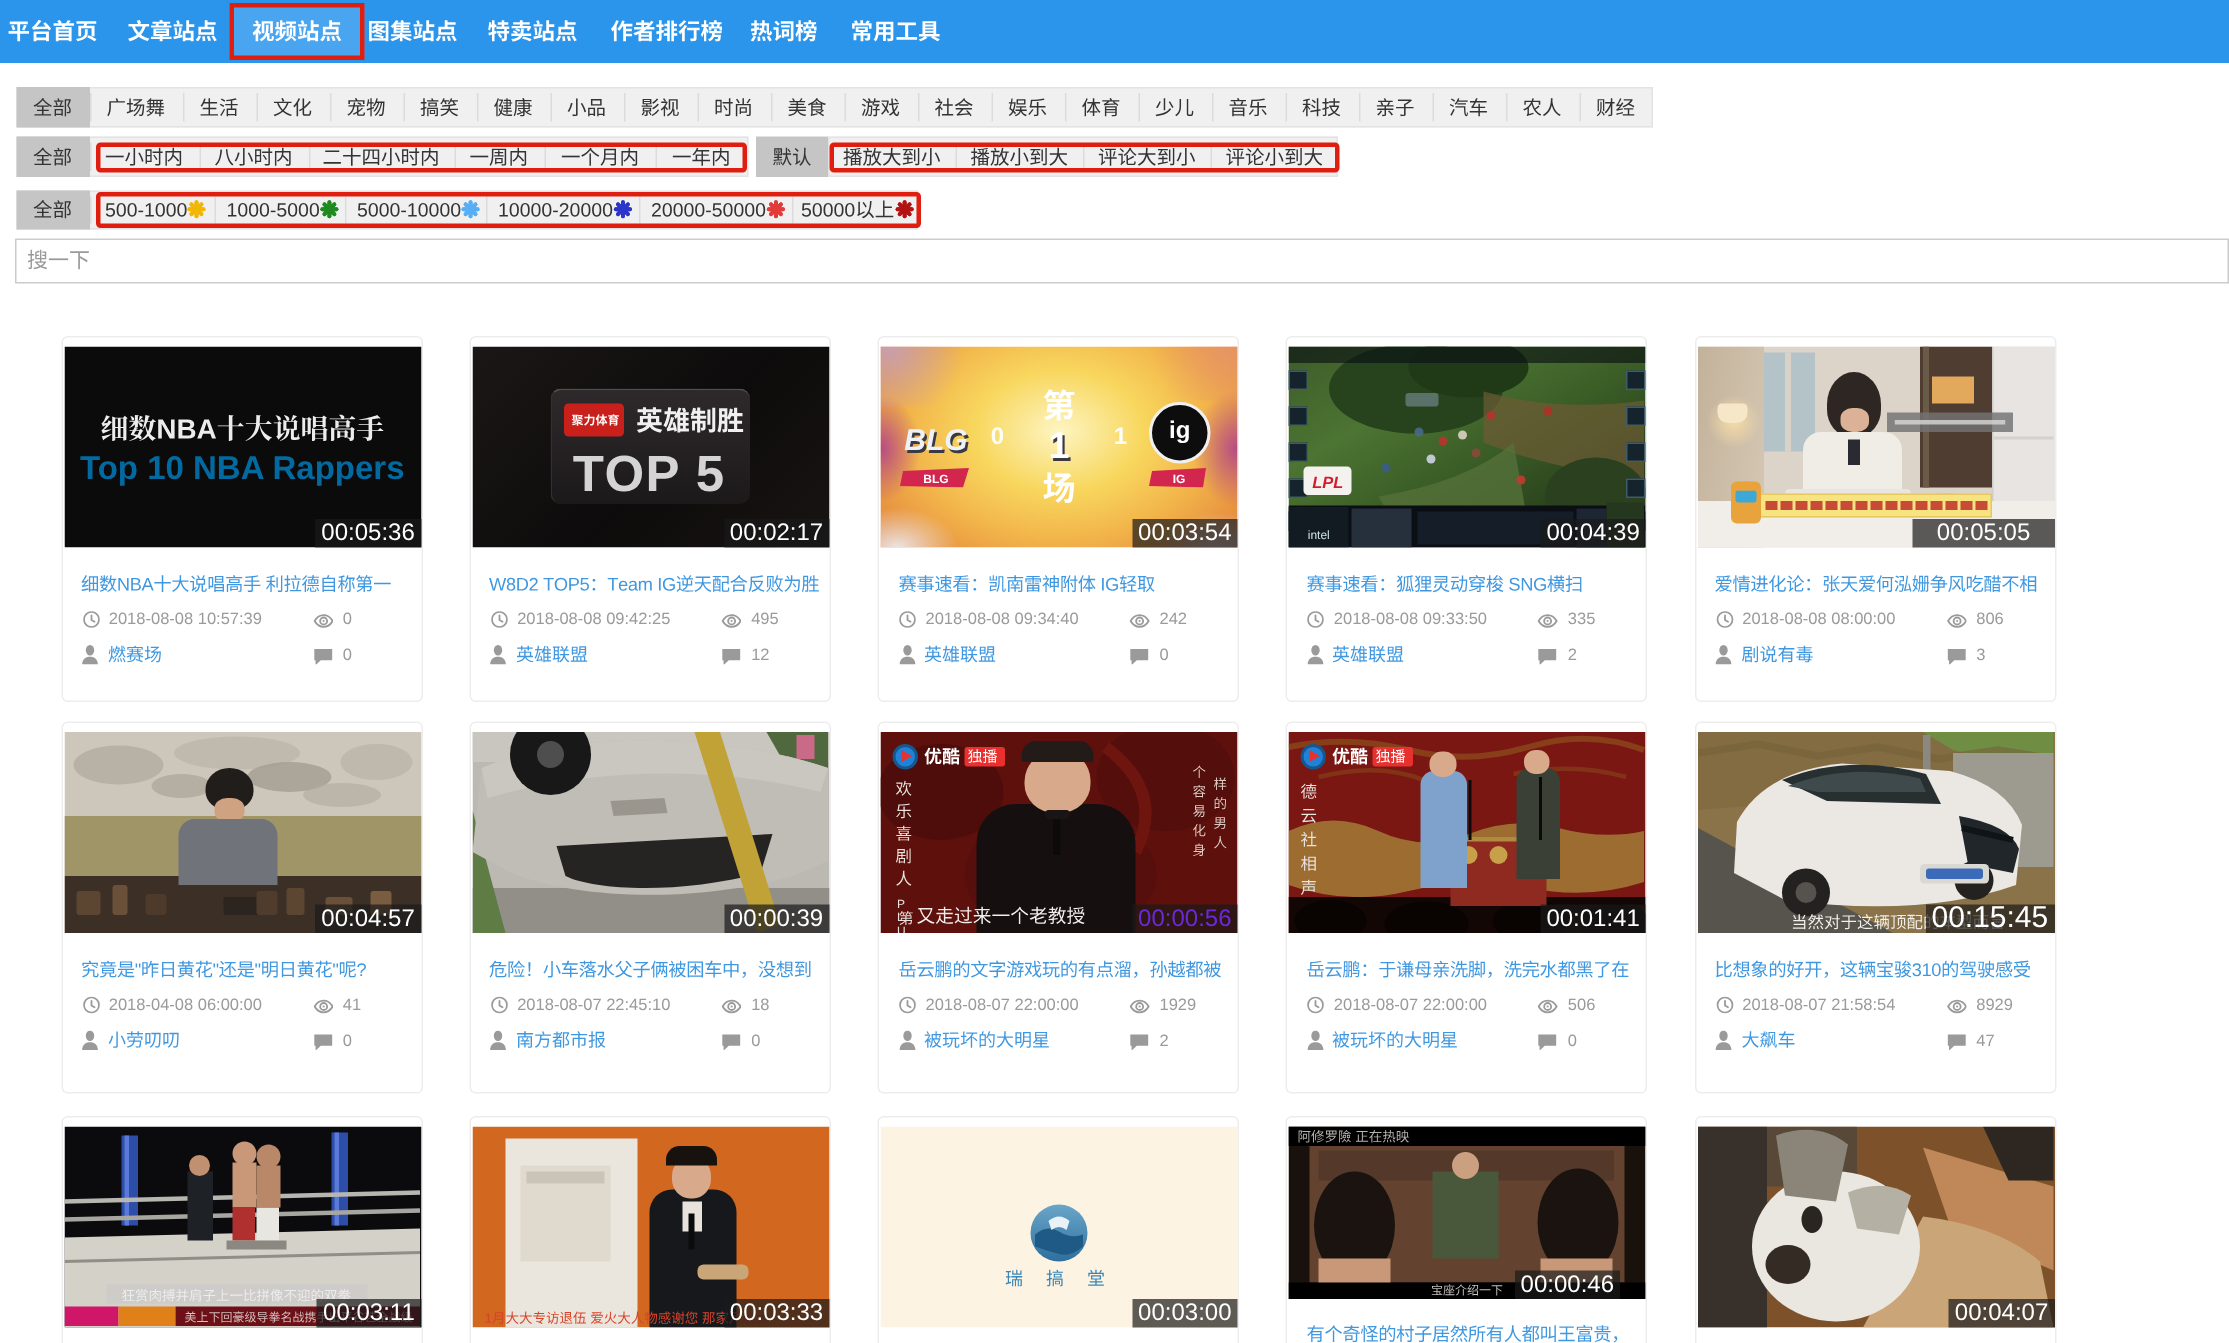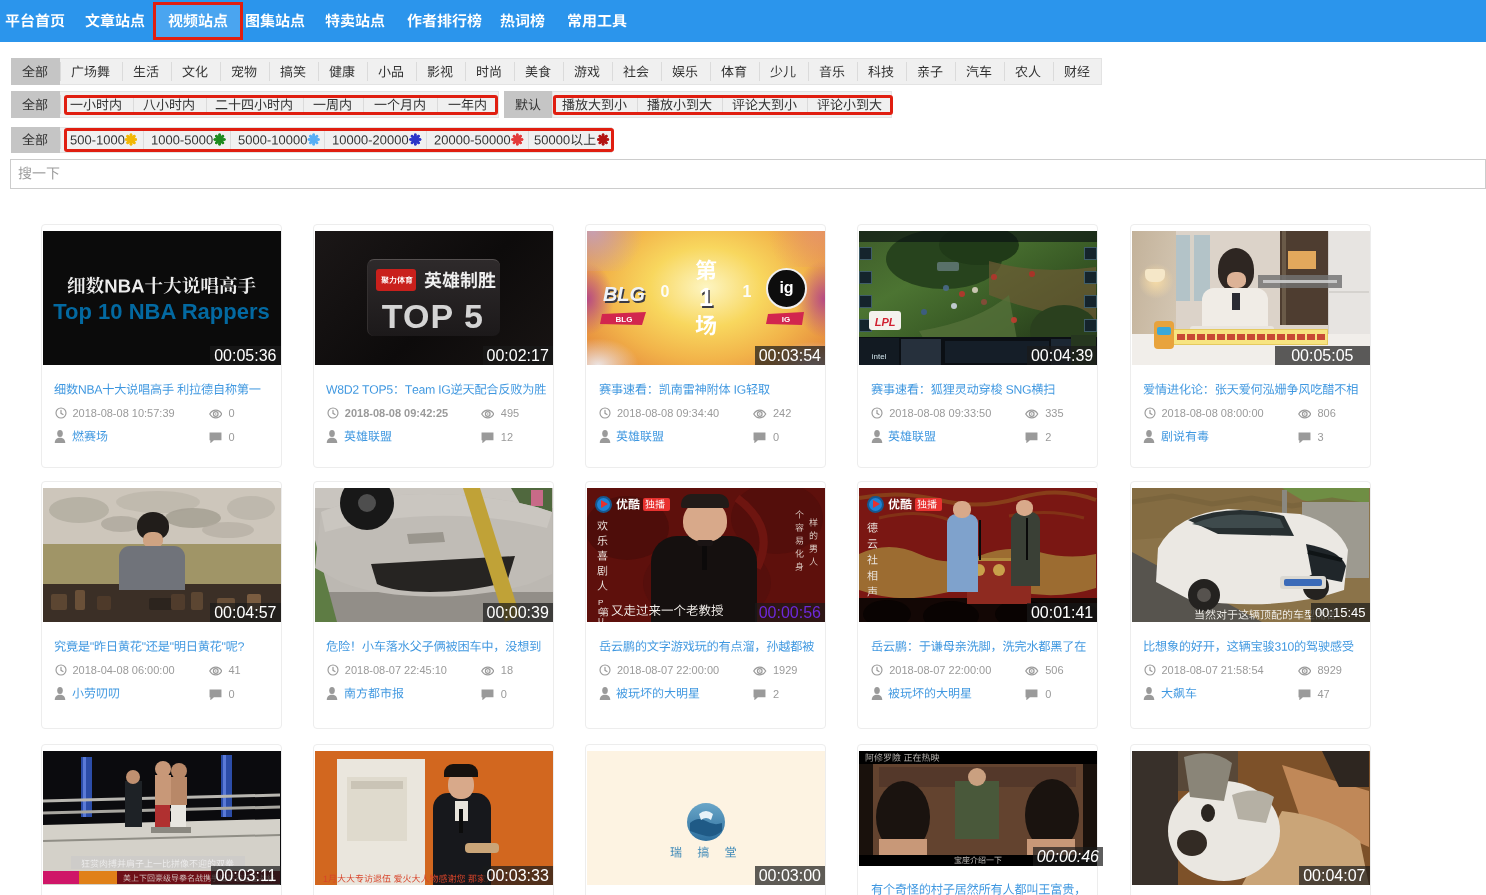--- a/index.html
+++ b/index.html
@@ -977,21 +977,21 @@
         <use href="#g149" x="3777"></use>
         <use href="#g150" x="4022"></use>
         <use href="#g151" x="4267"></use>
       </g>
     </svg>
   </div>
 <svg style="position:absolute;left:326.8px;top:406.5px" width="12" height="12" viewBox="0 0 24 24">
     <circle cx="12" cy="12" r="10" fill="none" stroke="#9a9a9a" stroke-width="2.3"></circle>
     <path d="M12 6.5V12.6L16 15" fill="none" stroke="#9a9a9a" stroke-width="2.4" stroke-linecap="round"></path>
   </svg>
-<div style="position:absolute;left:344.8px;top:406.5px;font-size:11px;font-weight:700;color:#9a9a9a;white-space:nowrap;line-height:12.6px;">2018-08-08 09:42:25</div>
+<div style="position:absolute;left:344.8px;top:406.5px;font-size:11px;font-weight:400;color:#9a9a9a;white-space:nowrap;line-height:12.6px;">2018-08-08 09:42:25</div>
 <svg style="position:absolute;left:480.8px;top:408.5px" width="13.5" height="10" viewBox="0 0 24 18">
     <path d="M12 2C7.5 2 3.7 4.7 1.2 9 3.7 13.3 7.5 16 12 16s8.3-2.7 10.8-7C20.3 4.7 16.5 2 12 2z" fill="none" stroke="#9a9a9a" stroke-width="2.2"></path>
     <circle cx="12" cy="9" r="4.2" fill="none" stroke="#9a9a9a" stroke-width="2.2"></circle>
     <circle cx="12" cy="9" r="1.3" fill="#9a9a9a"></circle>
   </svg>
 <div style="position:absolute;left:500.8px;top:406.5px;font-size:11px;font-weight:400;color:#9a9a9a;white-space:nowrap;line-height:12.6px;">495</div>
 <svg style="position:absolute;left:326.2px;top:430px" width="12" height="13" viewBox="0 0 24 26">
     <ellipse cx="12" cy="7" rx="5.6" ry="7" fill="#9a9a9a"></ellipse>
     <path d="M1.5 26c0-7 4.6-10.5 10.5-10.5S22.5 19 22.5 26z" fill="#9a9a9a"></path>
   </svg>
@@ -1762,21 +1762,21 @@
         <use href="#g268" x="1500"></use>
         <use href="#g146" x="1750"></use>
         <use href="#g233" x="2000"></use>
         <use href="#g64" x="2250"></use>
         <use href="#g269" x="2500"></use>
         <use href="#g270" x="2750"></use>
         <use href="#g271" x="3000"></use>
       </g>
     </svg>
   </div>
-<div style="position:absolute;right:116.5px;top:603.4px;background:rgba(25,25,25,.7);color:#fff;font-size:13px;line-height:19px;padding:0 4px;">00:15:45</div>
+<div style="position:absolute;right:116.5px;top:603.4px;background:rgba(25,25,25,.7);color:#fff;font-size:20px;line-height:19px;padding:0 4px;">00:15:45</div>
 <div style="position:absolute;left:1143px;top:638.9px;width:222px;height:17px;overflow:hidden">
     <svg style="position:absolute;left:0px;top:0.8px;overflow:visible" width="211.8" height="12.9">
       <g fill="#3e97e0" transform="translate(0 10.7) scale(0.0488 -0.0488)">
         <use href="#g272"></use>
         <use href="#g219" x="245"></use>
         <use href="#g273" x="490"></use>
         <use href="#g233" x="735"></use>
         <use href="#g274" x="980"></use>
         <use href="#g275" x="1224"></use>
         <use href="#g217" x="1469"></use>
@@ -1984,21 +1984,21 @@
       <g fill="#c8c4c0" transform="translate(0 7) scale(0.0320 -0.0320)">
         <use href="#g276"></use>
         <use href="#g326" x="250"></use>
         <use href="#g327" x="500"></use>
         <use href="#g328" x="750"></use>
         <use href="#g69" x="1000"></use>
         <use href="#g95" x="1250"></use>
       </g>
     </svg>
   </div>
-<div style="position:absolute;right:383px;top:847px;background:rgba(25,25,25,.7);color:#fff;font-size:16px;line-height:19px;padding:0 4px;font-style:italic;">00:00:46</div>
+<div style="position:absolute;right:406px;top:847px;background:rgba(25,25,25,.7);color:#fff;font-size:16px;line-height:19px;padding:0 4px;">00:00:46</div>
 <div style="position:absolute;left:870.8px;top:882.5px;width:222px;height:17px;overflow:hidden">
     <svg style="position:absolute;left:0px;top:0.8px;overflow:visible" width="216.1" height="12.9">
       <g fill="#3e97e0" transform="translate(0 10.7) scale(0.0488 -0.0488)">
         <use href="#g191"></use>
         <use href="#g76" x="245"></use>
         <use href="#g329" x="490"></use>
         <use href="#g330" x="735"></use>
         <use href="#g233" x="980"></use>
         <use href="#g331" x="1224"></use>
         <use href="#g62" x="1469"></use>

